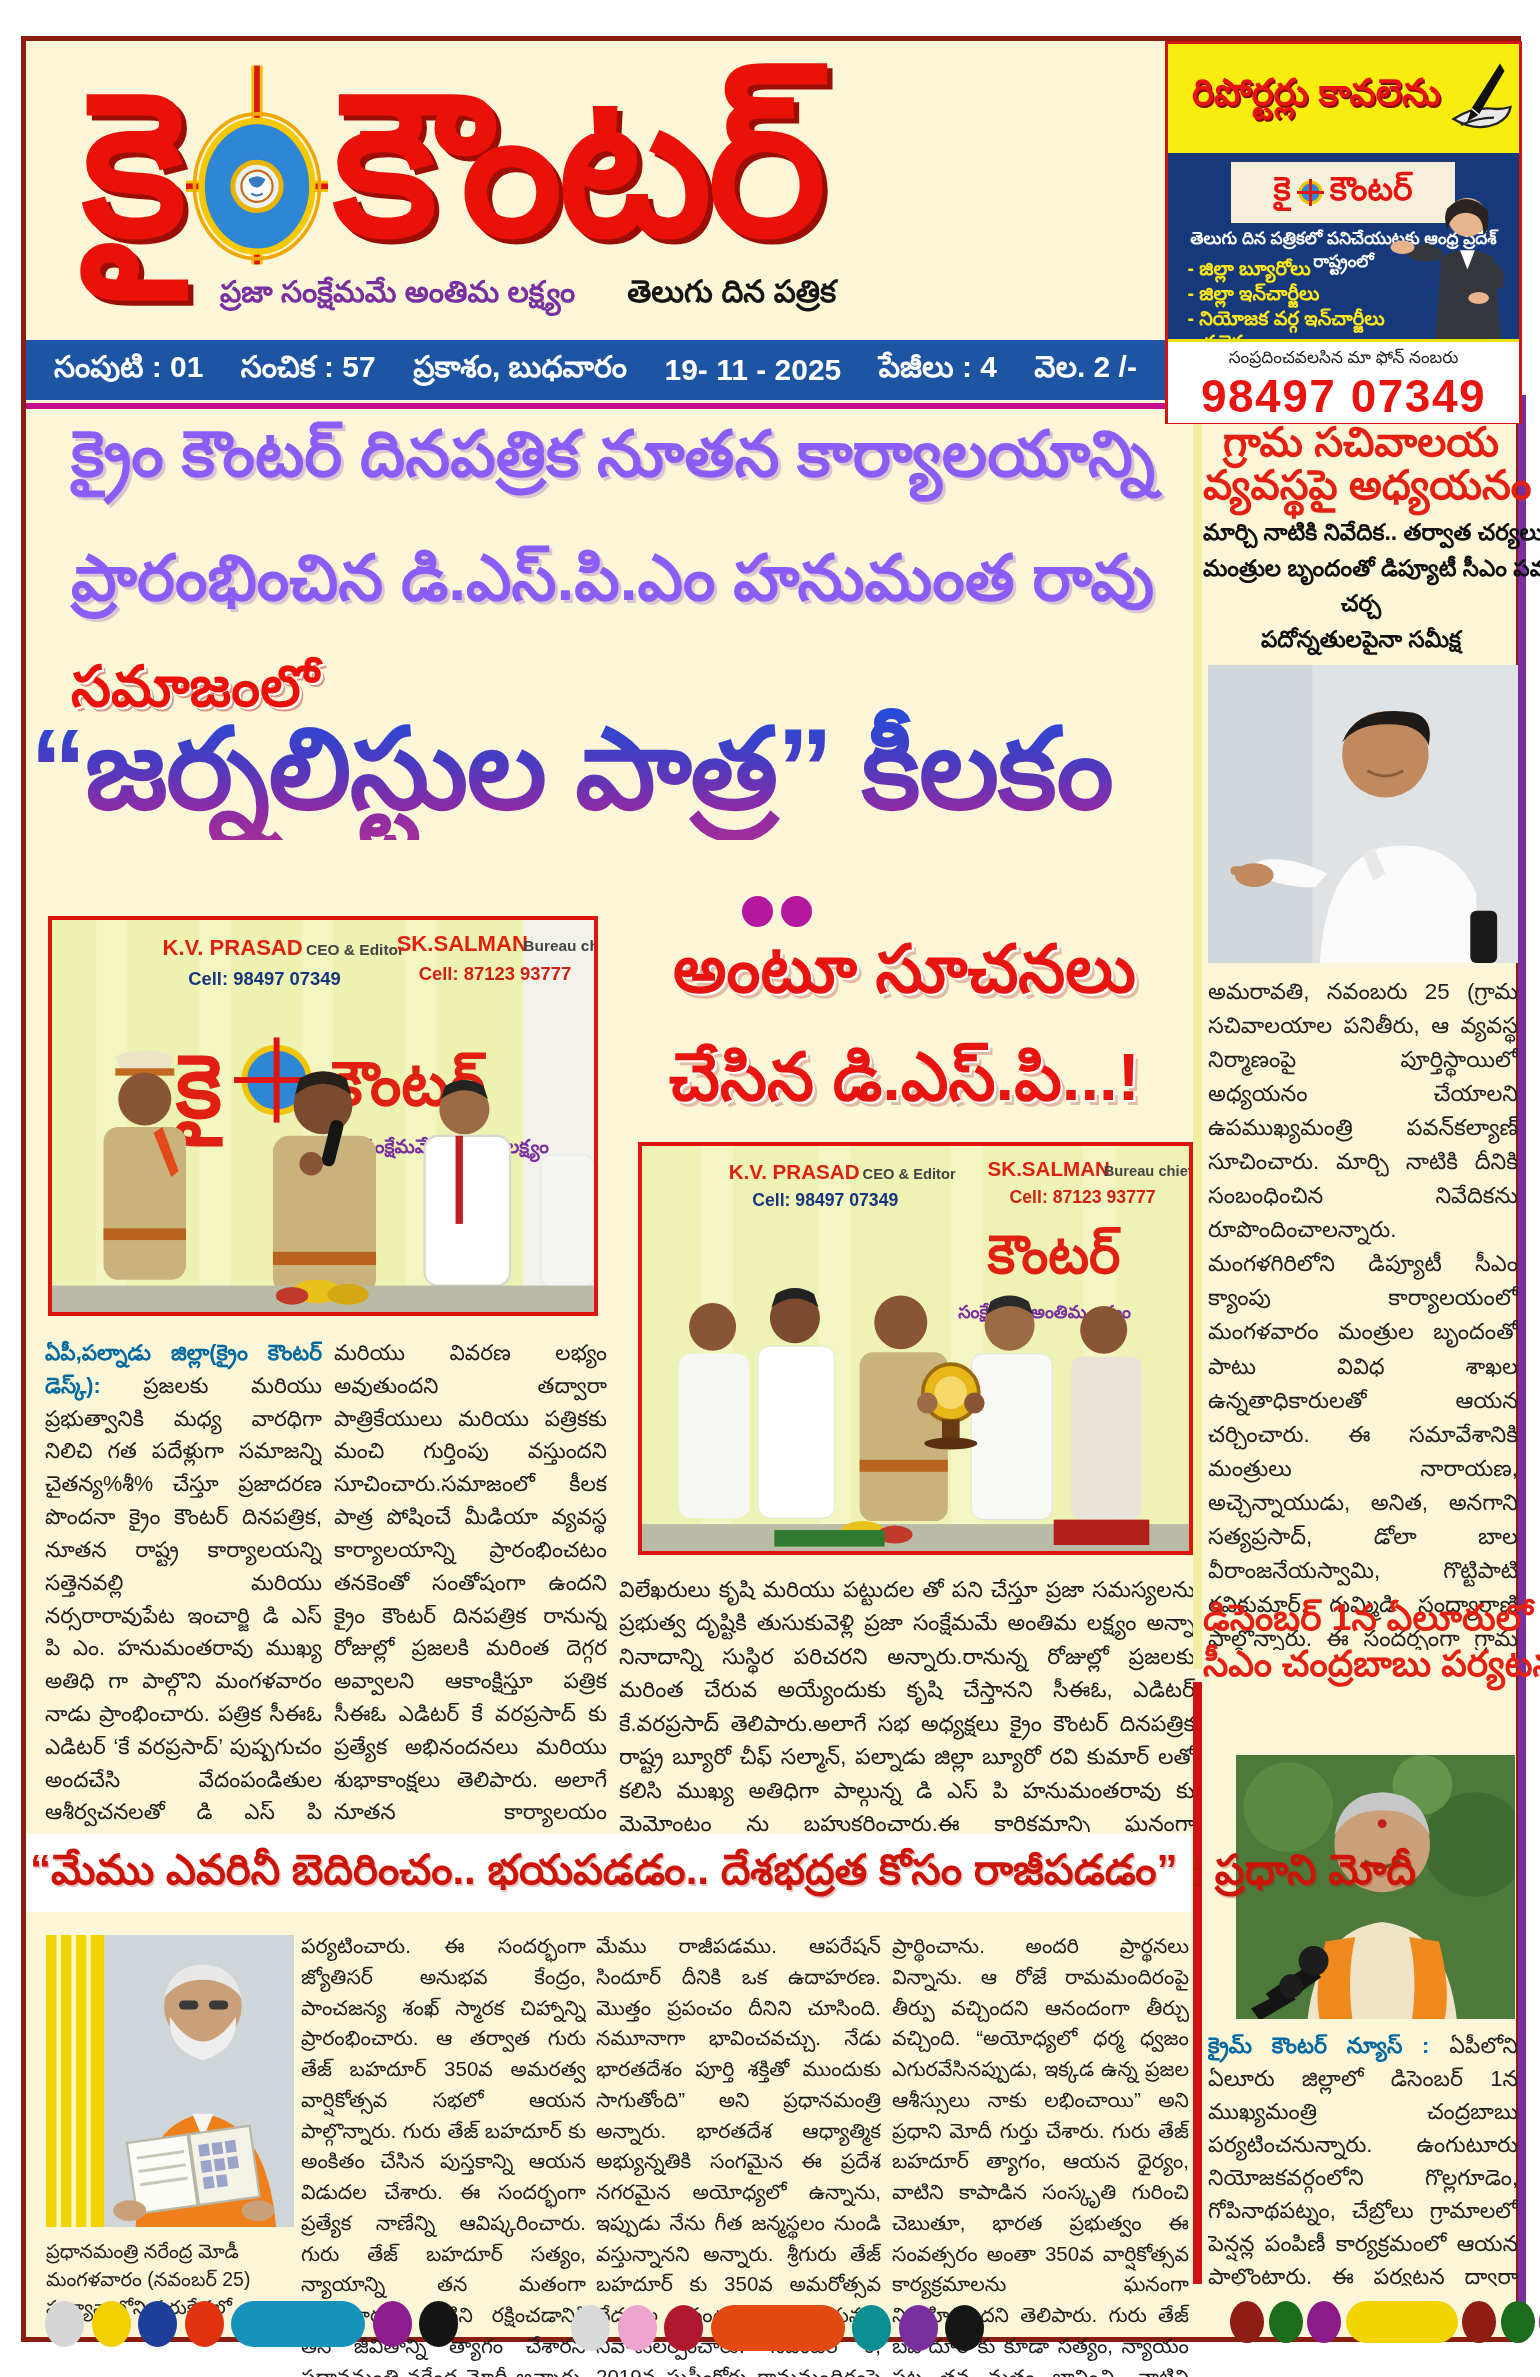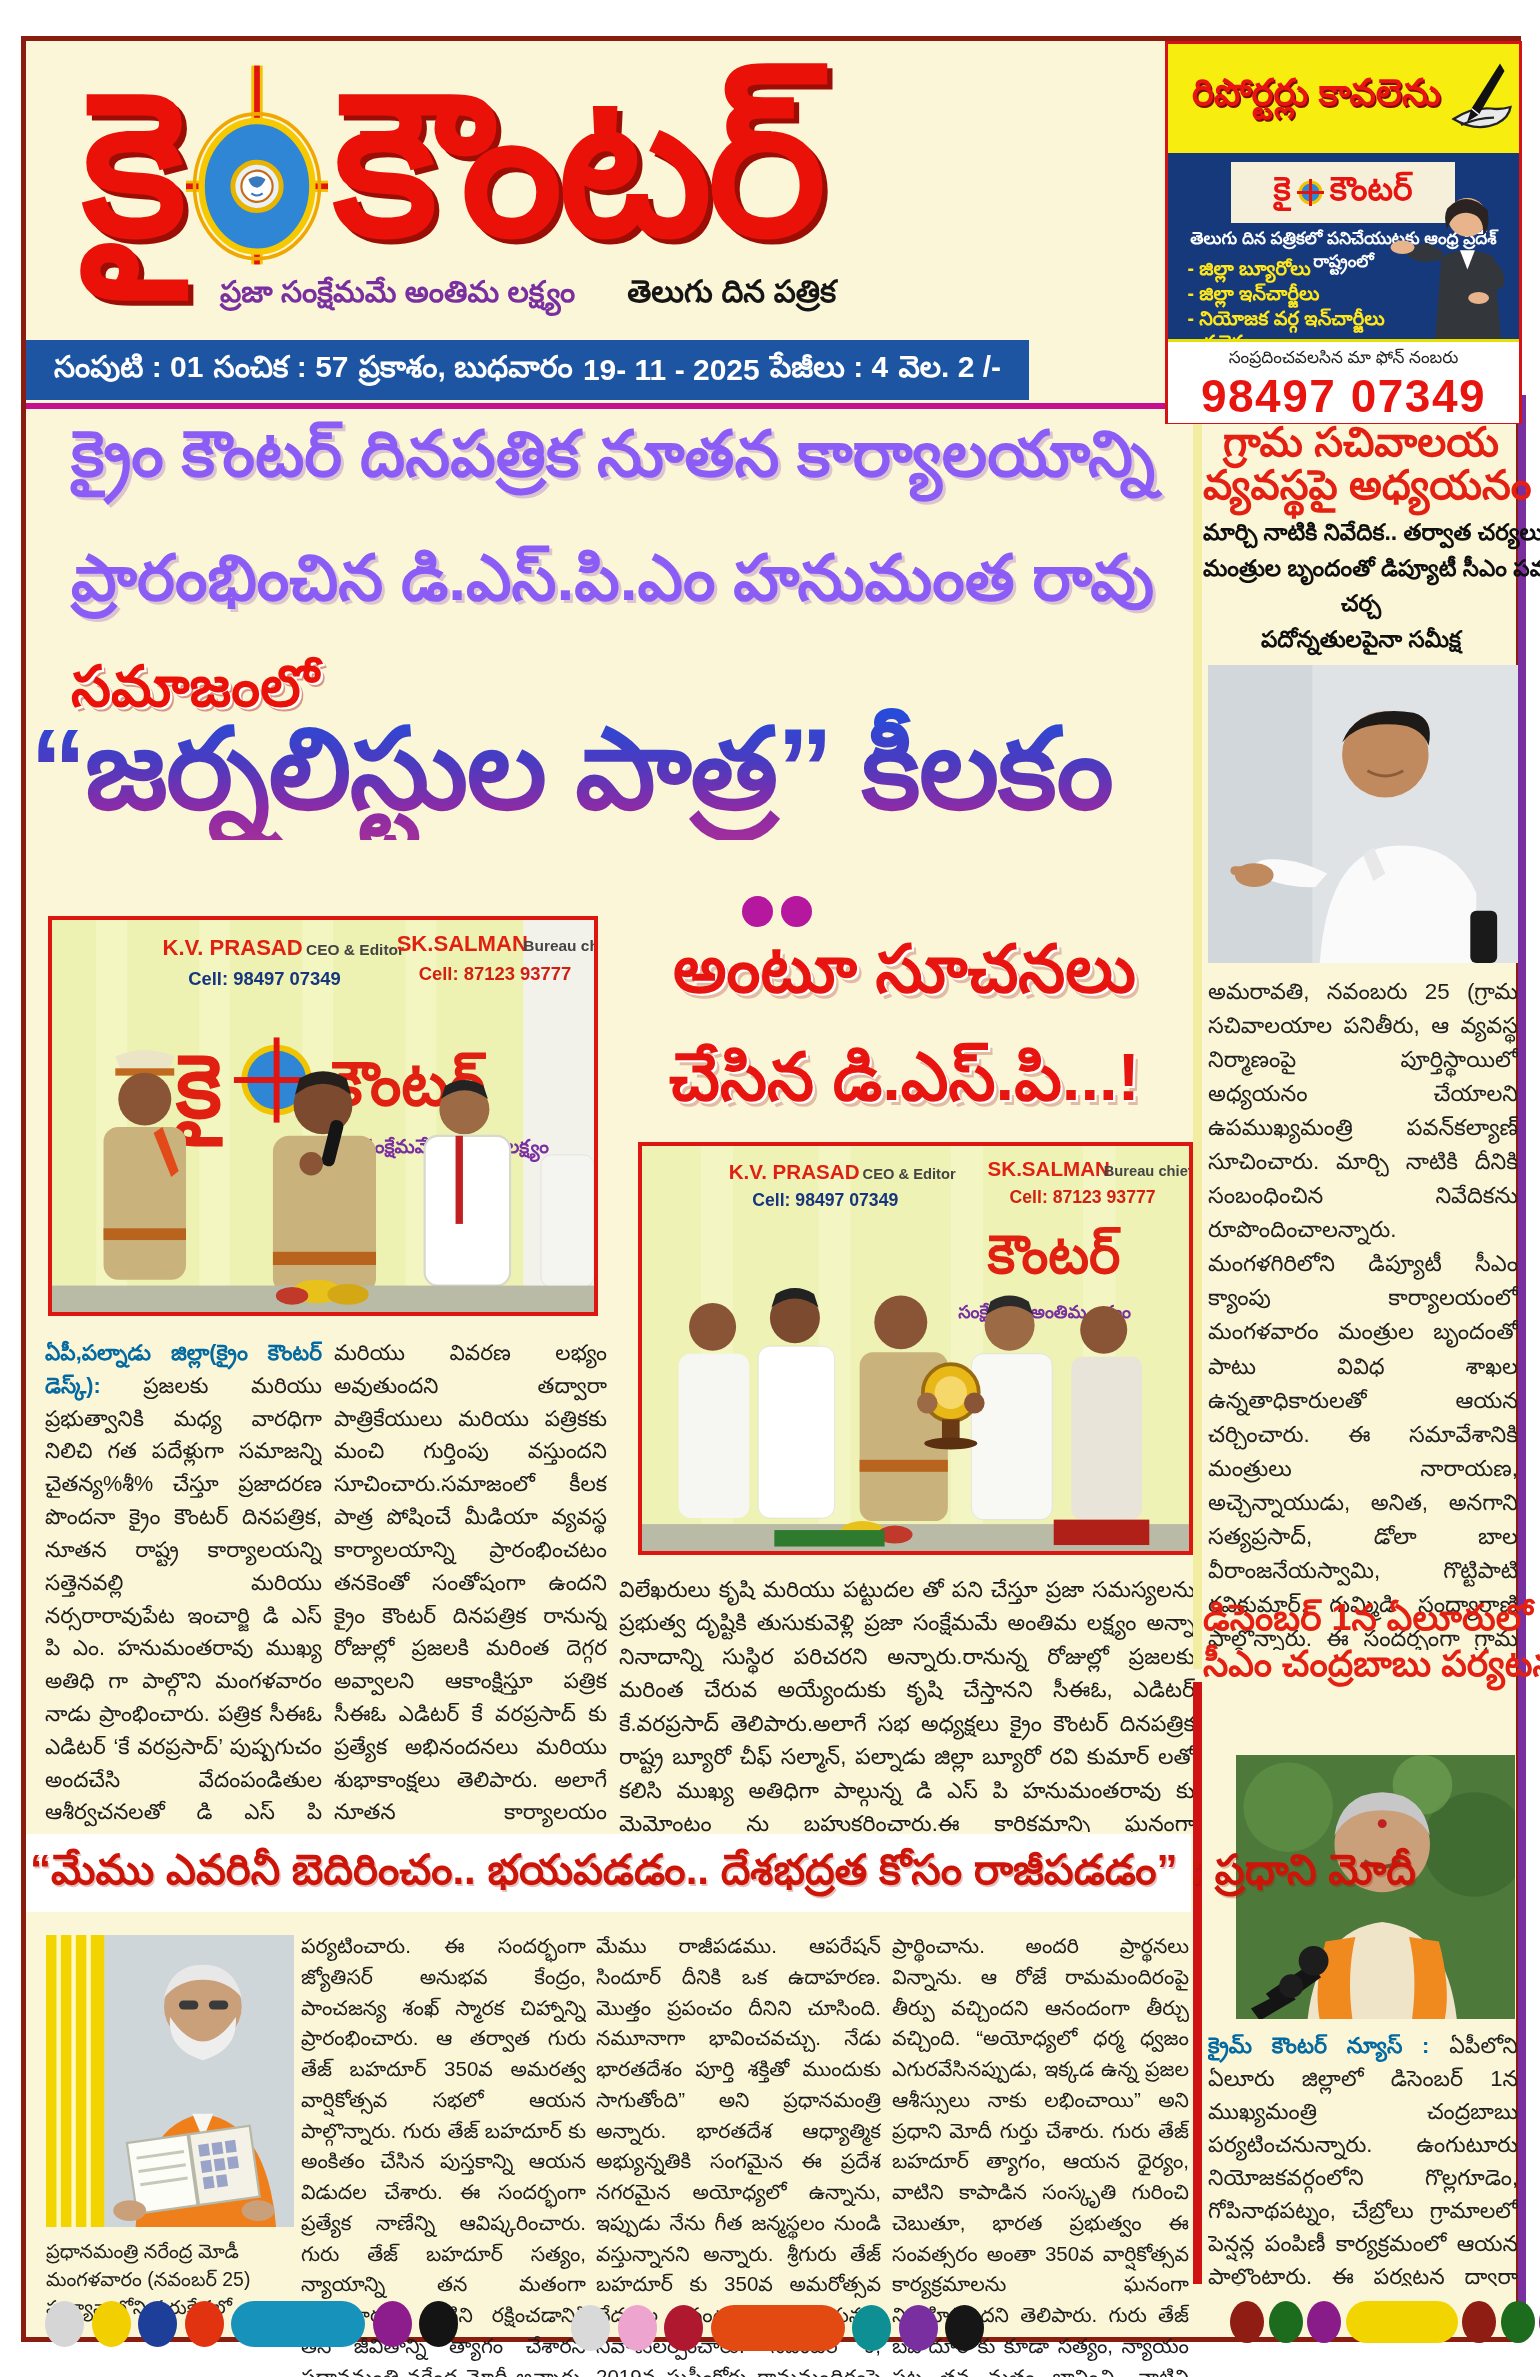--- a/index.html
+++ b/index.html
@@ -11,21 +11,21 @@
   #right-purple{left:1518px;top:395px;width:7.5px;height:1944px;background:#7a2fa0;}
   
   #masthead-title{left:82px;top:45px;width:1074px;height:239px;display:flex;align-items:center;}
   .mast-word{font-size:200px;font-weight:bold;color:#ea1208;line-height:1;
              text-shadow:5.2px 5.2px 0 #9c0d06;letter-spacing:-4.5px;}
   #mast-logo{width:142px;height:224px;margin:0 4.5px;}
   #mast-tagrow{left:220px;top:274px;width:939px;display:flex;gap:52px;align-items:baseline;}
   #mast-tagline{font-size:30px;font-weight:bold;color:#7a2fa0;}
   #mast-edition{font-size:31px;font-weight:bold;color:#151515;}
   
-  #infobar{left:26px;top:340px;width:1003px;height:60px;background:#1d55a2;display:flex;
+  #infobar{left:26px;top:340px;width:1139px;height:60px;background:#1d55a2;display:flex;
            align-items:center;justify-content:space-between;padding:0 28px;box-sizing:border-box;}
   #infobar span{color:#ffffff;font-size:30px;font-weight:bold;white-space:nowrap;}
   #magenta-rule{left:26px;top:403px;width:1492px;height:6px;background:#c60f8e;}
   
   #ad{left:1165px;top:41px;width:357px;height:383px;border:3.7px solid #d41414;background:#16397c;
       box-sizing:border-box;z-index:6;display:flex;flex-direction:column;}
   #ad-head{position:relative;height:109px;background:#f7ee10;flex:none;}
   #ad-title{position:absolute;left:10.4px;top:28px;width:276px;text-align:center;font-size:37px;
             font-weight:bold;color:#e81410;text-shadow:1.5px 1.5px 0 #7d0d06;}
   #ad-pen{position:absolute;right:4.5px;top:15px;width:69px;height:75px;}

